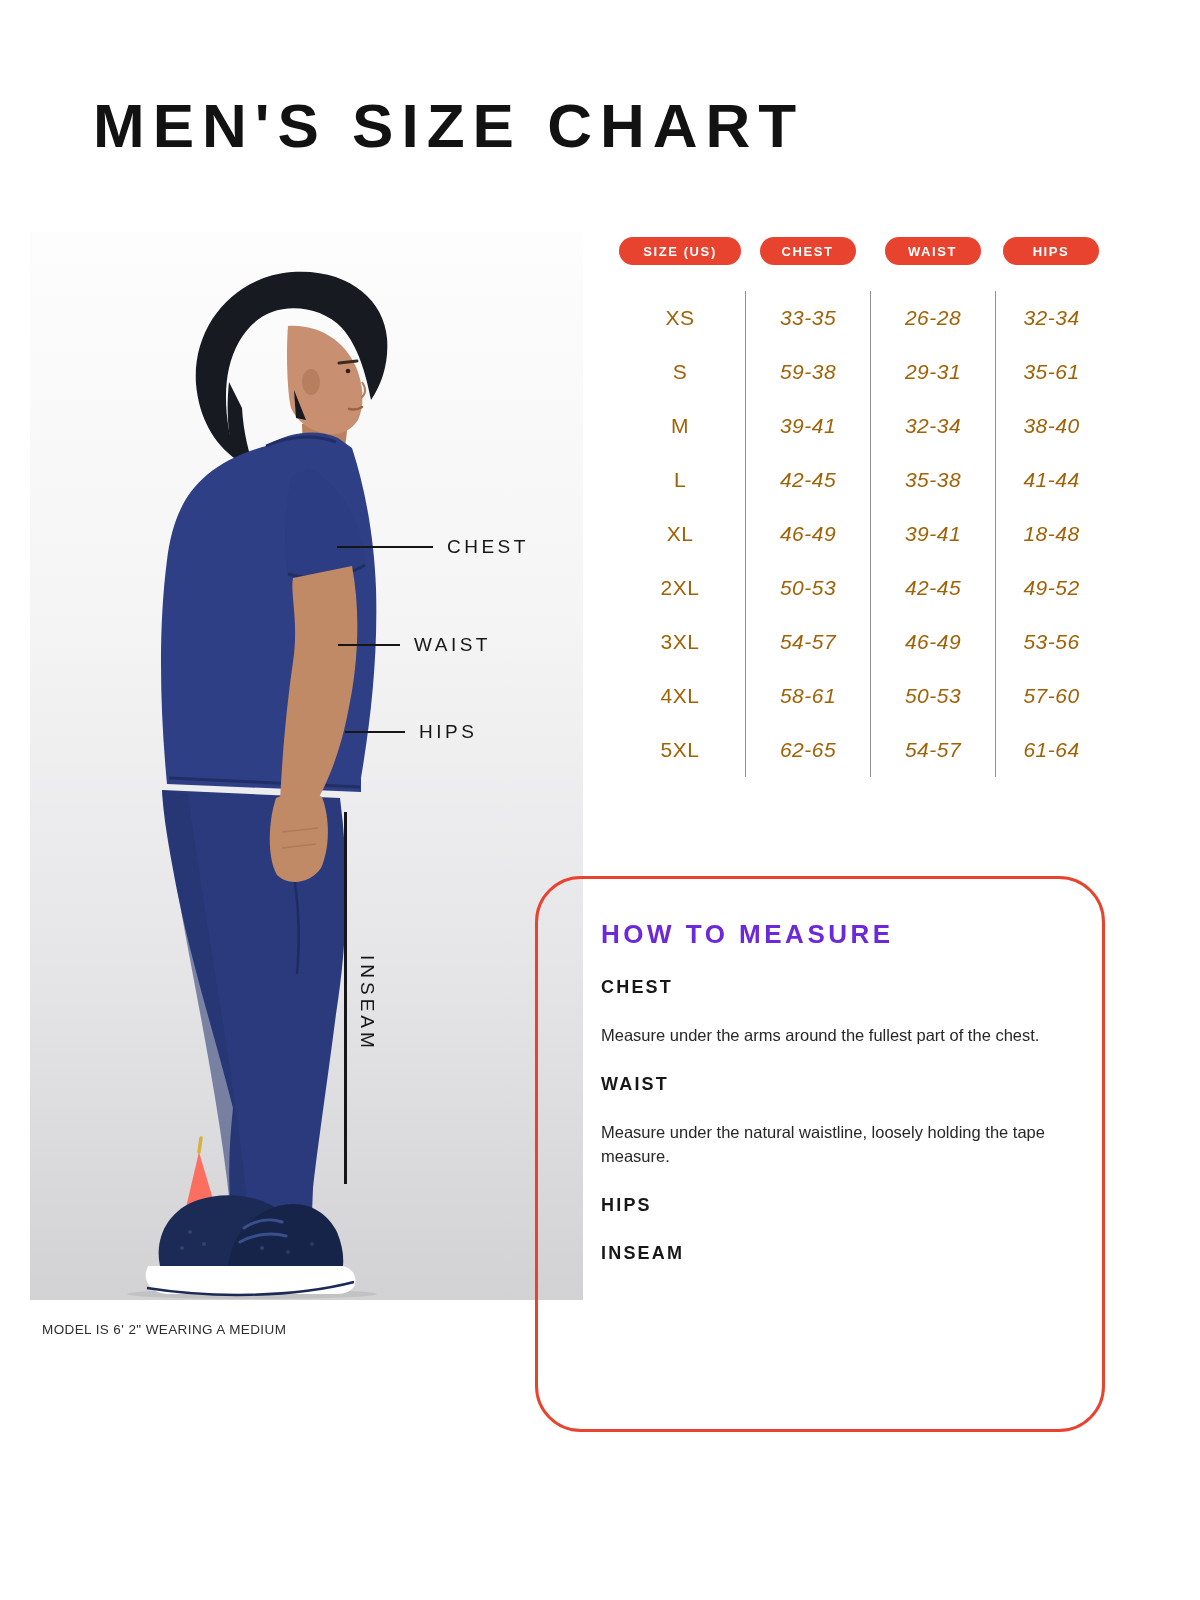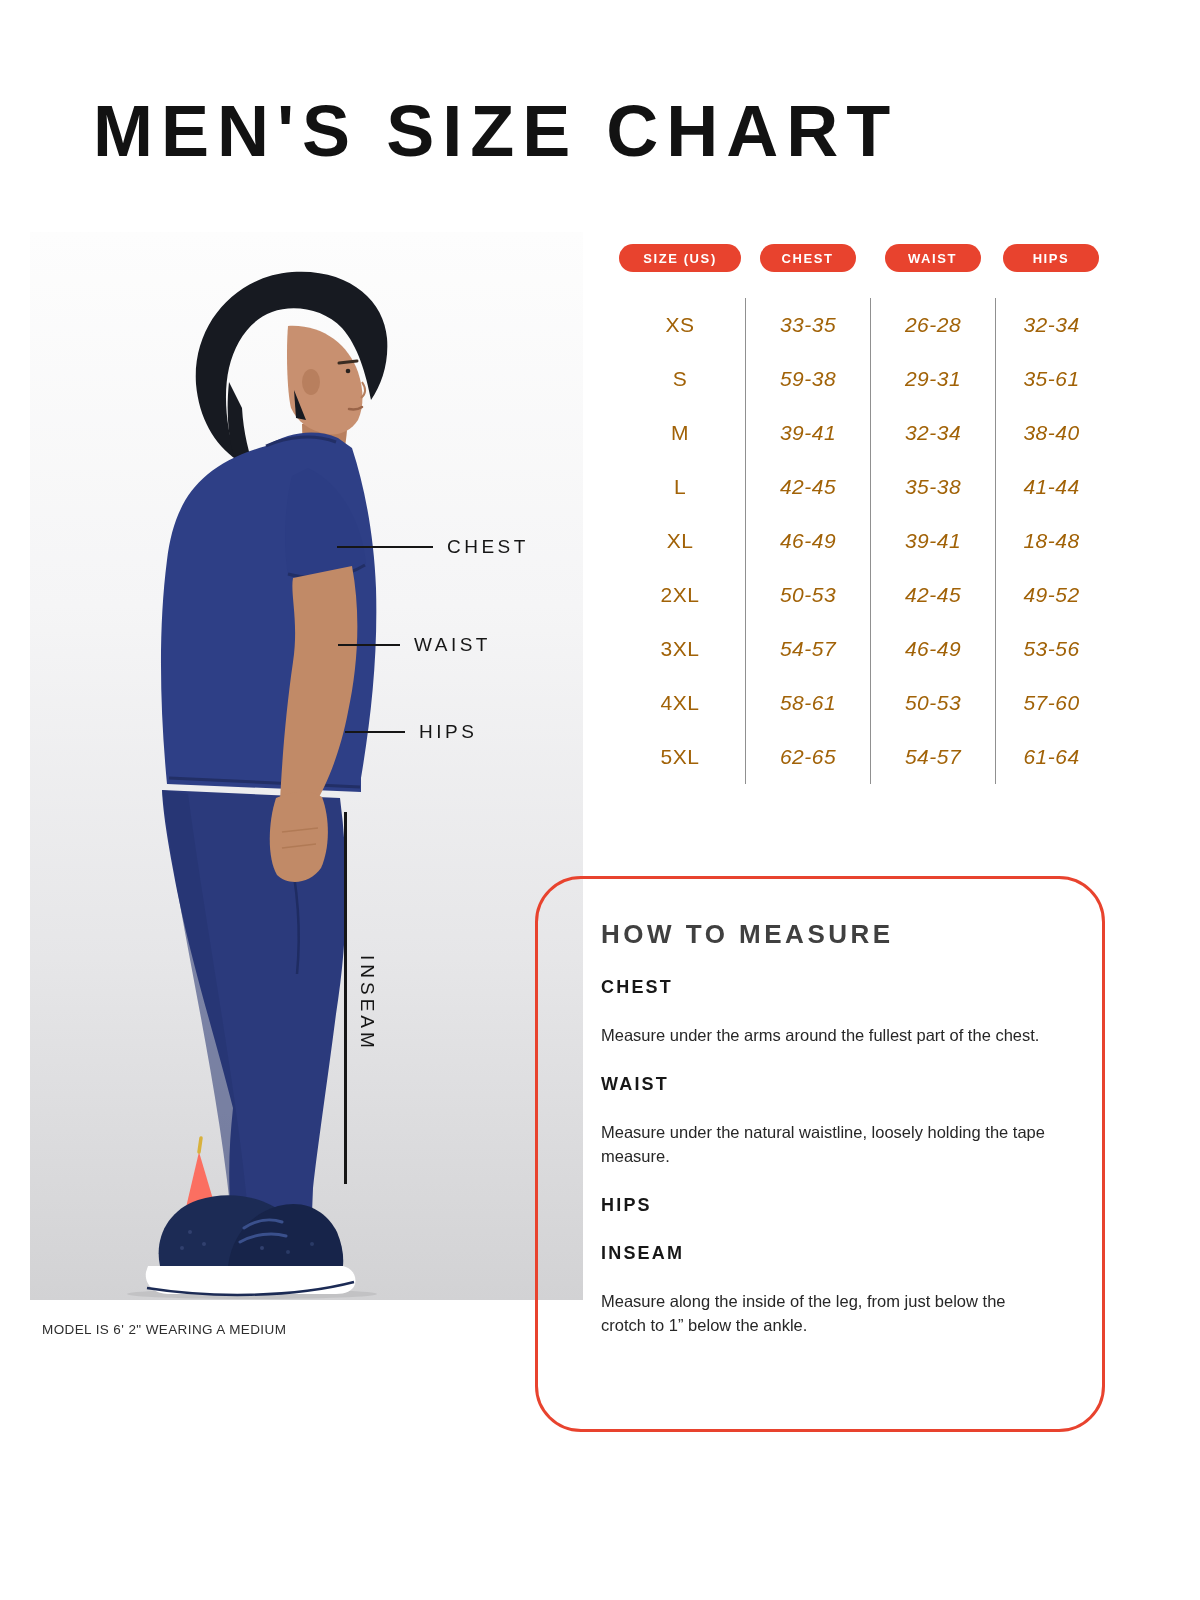--- a/index.html
+++ b/index.html
@@ -4,21 +4,21 @@
 <style>
   * { margin:0; padding:0; box-sizing:border-box; }
   html,body { background:#ffffff; }
   body {
     width:1200px; height:1600px; position:relative; overflow:hidden;
     font-family:"Liberation Sans","DejaVu Sans",sans-serif; color:#1c1c1c;
   }
   
   .page-title {
     position:absolute; left:93px; top:90px;
-    font-size:72px; font-weight:800; letter-spacing:8px; color:#121212;
+    font-size:62px; font-weight:800; letter-spacing:8px; color:#121212;
     white-space:nowrap;
   }
   
   .photo {
     position:absolute; left:30px; top:232px; width:553px; height:1068px;
     background:linear-gradient(180deg,#fdfdfd 0%,#f5f5f6 35%,#e6e6e8 68%,#d2d2d4 100%);
   }
   .photo svg { position:absolute; left:0; top:0; }
   .mlabel { position:absolute; display:flex; align-items:center; }
   .mline { display:inline-block; height:2px; background:#161616; }
@@ -31,42 +31,42 @@
   .inseam-text {
     position:absolute; left:326px; top:723px;
     writing-mode:vertical-rl; text-orientation:mixed;
     font-size:19px; letter-spacing:4px; color:#161616;
   }
   .caption {
     position:absolute; left:42px; top:1322px;
     font-size:13.5px; letter-spacing:0.4px; color:#2e2e2e;
   }
   
-  .size-table { position:absolute; left:615px; top:244px; width:492px; }
+  .size-table { position:absolute; left:615px; top:237px; width:492px; }
   .thead { display:grid; grid-template-columns:130px 125px 125px 112px; margin-bottom:26px; }
   .pill-wrap { display:flex; justify-content:center; }
   .pill {
     background:var(--accent,#E8432E); color:#ffffff; border-radius:14px;
     font-size:13px; font-weight:700; letter-spacing:1.6px;
     padding:7px 0 6px; text-align:center; min-width:96px;
   }
   .pill.wide { min-width:122px; }
   .tbody .trow { display:grid; grid-template-columns:130px 125px 125px 112px; height:54px; }
   .tcell {
     display:flex; align-items:center; justify-content:center;
     font-size:21px; letter-spacing:0.5px; color:#a16207;
   }
   .trow .tcell + .tcell { border-left:1.5px solid #909090;font-style:italic; }
   
   .measure-box {
     position:absolute; left:535px; top:876px; width:570px; height:556px;
     border:3px solid var(--accent,#E8432E); border-radius:46px;
     padding:40px 55px 0 63px; background:transparent;
   }
-  .measure-title { font-size:26px; font-weight:700; letter-spacing:3.5px; color:#404040; }
+  .measure-title { font-size:26px; font-weight:700; letter-spacing:3.5px; color:#6d28d9; }
   .msection { margin-top:27px; }
   .mheading { font-size:18px; font-weight:700; letter-spacing:2.2px; color:#171717; }
   .mbody { margin-top:26px; font-size:16.5px; line-height:1.42; color:#272727; max-width:448px; }
 </style>
 </head>
 <body>
 
 <div class="page">
 
   <h1 class="page-title">MEN'S SIZE CHART</h1>
@@ -224,18 +224,17 @@
         </div>
         <div class="msection">
           <div class="mheading">WAIST</div>
           <div class="mbody">Measure under the natural waistline, loosely holding the tape measure.</div>
         </div>
         <div class="msection">
           <div class="mheading">HIPS</div>
         </div>
         <div class="msection">
           <div class="mheading">INSEAM</div>
-          <div class="mbody">Measure along the inside of the leg, from just below the crotch to 1” below the ankle.</div>
         </div>
       </div>
   </div>
 
 </div>
 
 </body></html>

